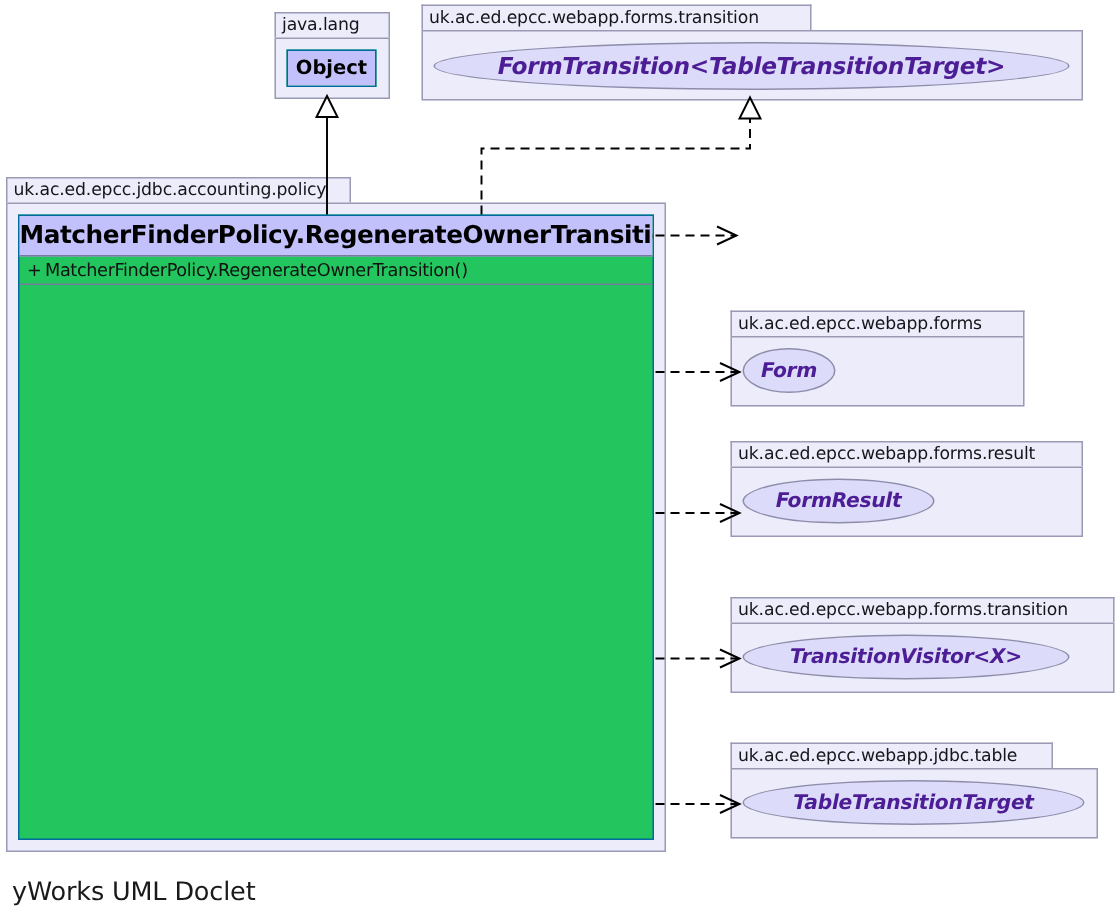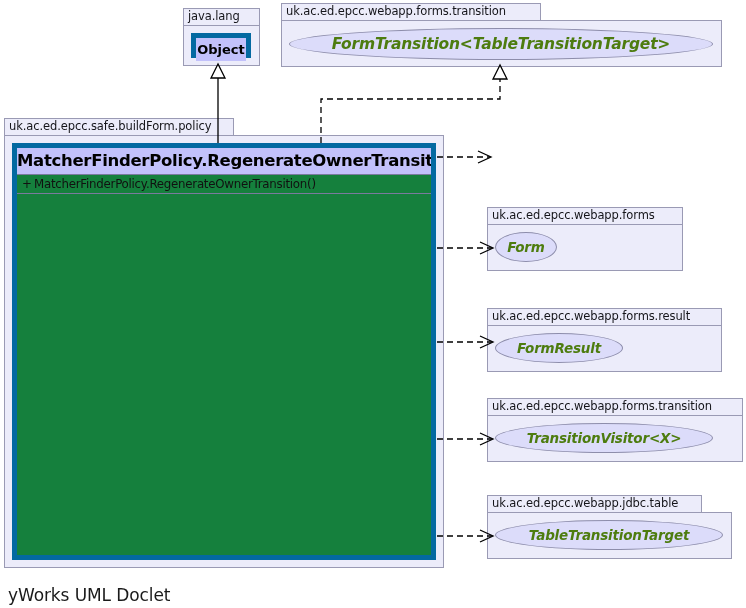--- a/index.html
+++ b/index.html
@@ -55,22 +55,22 @@
     left: 0;
     box-sizing: border-box;
     background: #ececfa;
     border: 1px solid #9a9ab4;
   }
 
   
   .clsnode {
     position: absolute;
     box-sizing: border-box;
-    background: #15803d;
-    border: 5px solid #0369a1;
+    background: #22c55e;
+    border: 1px solid #0369a1;
   }
   .cls-title {
     box-sizing: border-box;
     background: #c2c1fb;
     border-bottom: 1px solid #7a7a9e;
     font-weight: bold;
     color: #000;
     text-align: center;
     white-space: nowrap;
     overflow: hidden;
@@ -107,21 +107,21 @@
     position: absolute;
     box-sizing: border-box;
     background: #dcdcfa;
     border: 1px solid #8d8dab;
     border-radius: 50%;
     display: flex;
     align-items: center;
     justify-content: center;
     font-style: italic;
     font-weight: bold;
-    color: #4d7c0f;
+    color: #4c1d95;
     white-space: nowrap;
     letter-spacing: -0.2px;
   }
   .ellipse.e-big { font-size: 15.5px; }
   .ellipse.e-med { font-size: 13.5px; }
 
   
   .footer {
     position: absolute;
     left: 8px;
@@ -146,21 +146,21 @@
 
   <div class="pkg" style="left:281px; top:3px; width:441px; height:64px;">
     <div class="pkg-tab" style="width:260px;">uk.ac.ed.epcc.webapp.forms.transition</div>
     <div class="pkg-body" style="top:17px; width:441px; height:47px;"></div>
     <div class="ellipse e-big" style="left:8px; top:25px; width:424px; height:32px;">
       <span>FormTransition&lt;TableTransitionTarget&gt;</span>
     </div>
   </div>
 
   <div class="pkg" style="left:4px; top:118px; width:440px; height:450px;">
-    <div class="pkg-tab" style="width:230px;">uk.ac.ed.epcc.safe.buildForm.policy</div>
+    <div class="pkg-tab" style="width:230px;">uk.ac.ed.epcc.jdbc.accounting.policy</div>
     <div class="pkg-body" style="top:17px; width:440px; height:433px;"></div>
 
     <div class="clsnode" style="left:8px; top:25px; width:424px; height:417px;">
       <div class="cls-title big">MatcherFinderPolicy.RegenerateOwnerTransition</div>
 
       <div class="cls-section">
         <div class="mrow">
           <span class="vis">+</span><span>MatcherFinderPolicy.RegenerateOwnerTransition()</span>
         </div>
       </div>
@@ -170,21 +170,21 @@
 
 
   <div class="pkg" style="left:487px; top:207px; width:196px; height:64px;">
     <div class="pkg-tab" style="width:196px;">uk.ac.ed.epcc.webapp.forms</div>
     <div class="pkg-body" style="top:17px; width:196px; height:47px;"></div>
     <div class="ellipse e-med" style="left:8px; top:25px; width:62px; height:30px;">
       <span>Form</span>
     </div>
   </div>
 
-  <div class="pkg" style="left:487px; top:308px; width:235px; height:64px;">
+  <div class="pkg" style="left:487px; top:294px; width:235px; height:64px;">
     <div class="pkg-tab" style="width:235px;">uk.ac.ed.epcc.webapp.forms.result</div>
     <div class="pkg-body" style="top:17px; width:235px; height:47px;"></div>
     <div class="ellipse e-med" style="left:8px; top:25px; width:128px; height:30px;">
       <span>FormResult</span>
     </div>
   </div>
 
   <div class="pkg" style="left:487px; top:398px; width:256px; height:64px;">
     <div class="pkg-tab" style="width:256px;">uk.ac.ed.epcc.webapp.forms.transition</div>
     <div class="pkg-body" style="top:17px; width:256px; height:47px;"></div>

